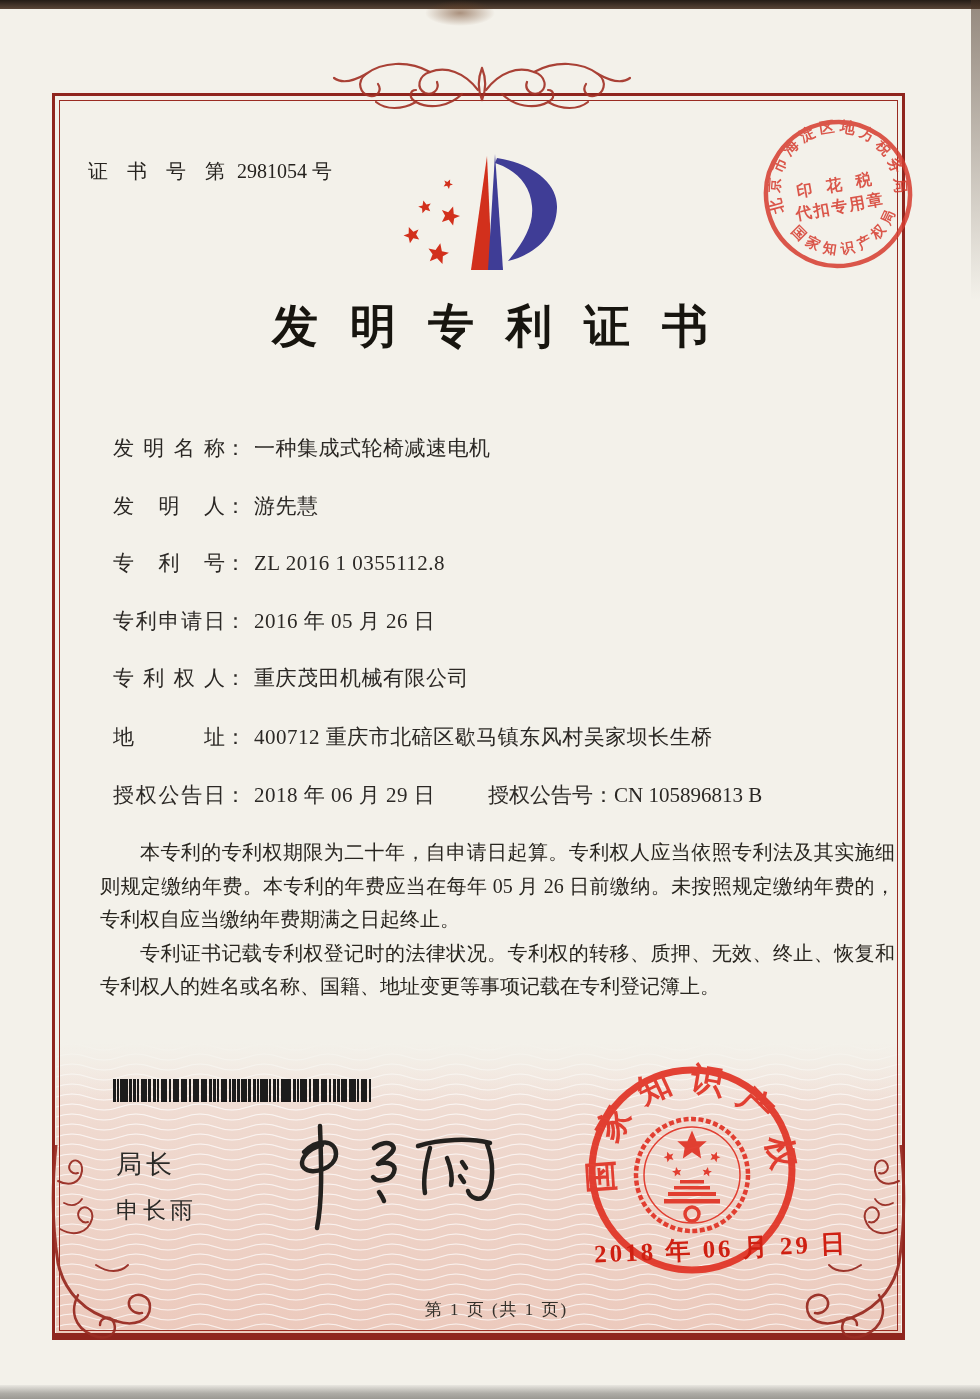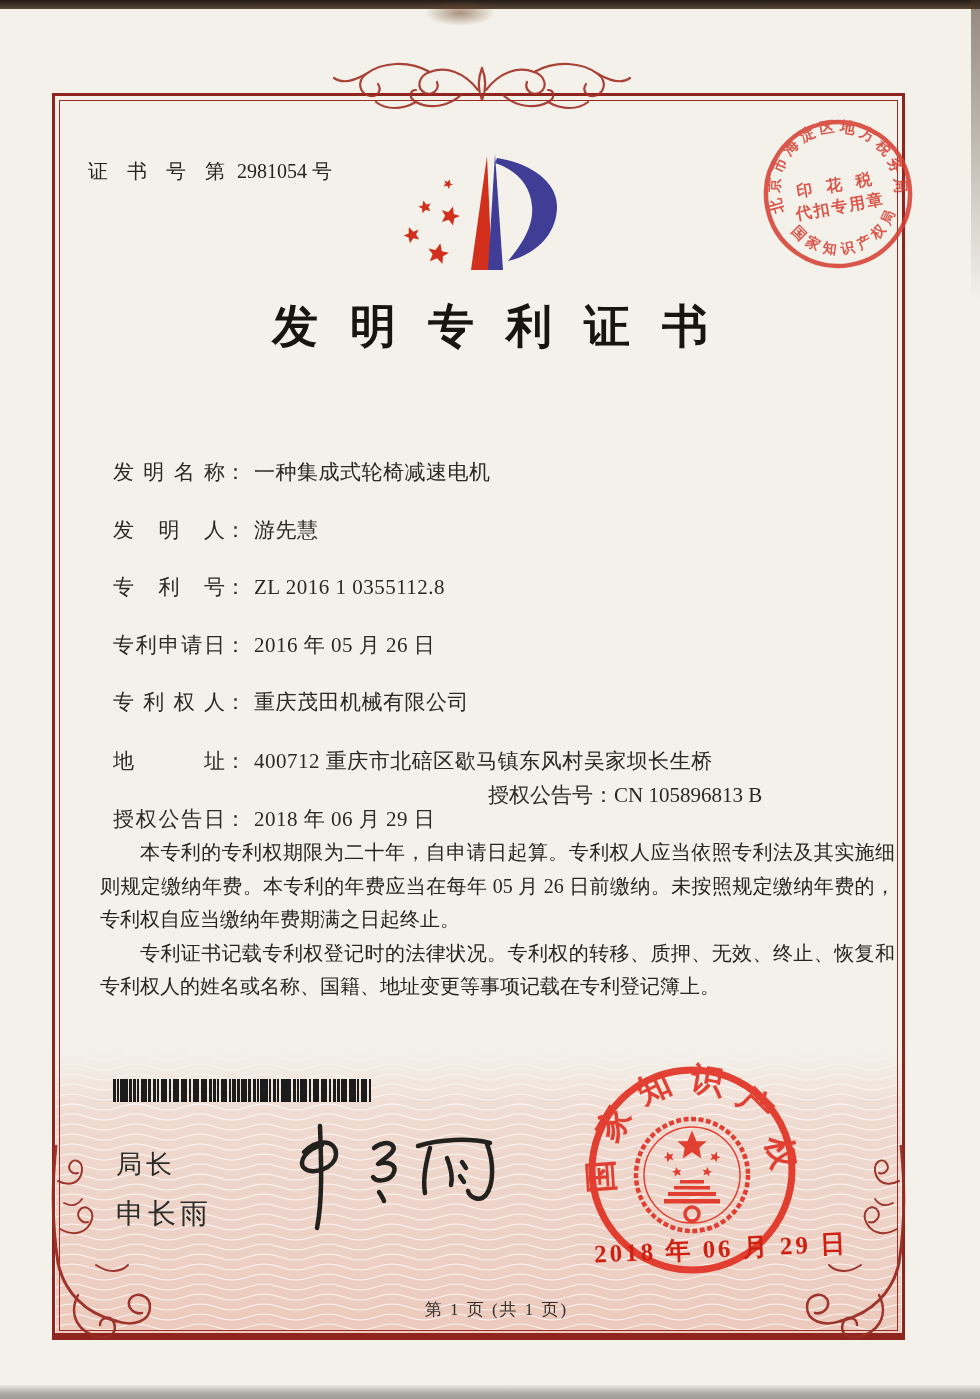--- a/index.html
+++ b/index.html
@@ -26,39 +26,39 @@
 
   .cert-no{position:absolute;left:88px;top:158px;font-size:20px;color:#26231f;
            font-weight:500;}
   .cert-no .sp{letter-spacing:7px;margin-top:32px;}
   .logo{position:absolute;left:388px;top:150px;}
   .title{position:absolute;left:0;top:296px;width:100%;text-align:center;
          font-size:46px;font-weight:600;color:#17150f;letter-spacing:32px;text-indent:32px;}
 
   .field{position:absolute;left:113px;font-size:21px;color:#2b2825;white-space:nowrap;}
   .field .lbl{display:inline-block;width:112px;text-align:justify;text-align-last:justify;
-              vertical-align:bottom;margin-top:24px;}
+              vertical-align:bottom;}
   .field .col{margin-right:8px;}
   .field .val{letter-spacing:.5px;}
   .field2{position:absolute;left:488px;font-size:21px;color:#2b2825;white-space:nowrap;}
 
   .paras{position:absolute;left:100px;top:836px;width:795px;font-size:20px;
          line-height:33.5px;color:#28251f;text-align:justify;font-weight:500;}
   .paras p{margin:0;text-indent:2em;}
 
   .barcode{position:absolute;left:113px;top:1079px;width:258px;height:23px;
     background:
      repeating-linear-gradient(90deg,#1c1c1c 0 2px,transparent 2px 4px),
      repeating-linear-gradient(90deg,#1c1c1c 0 3px,transparent 3px 10px),
      repeating-linear-gradient(90deg,#1c1c1c 0 1px,transparent 1px 7px),
      repeating-linear-gradient(90deg,transparent 0 5px,#1c1c1c 5px 6px,transparent 6px 13px);}
 
   .issuer-title{position:absolute;left:116px;top:1147px;font-size:26px;color:#2b2b28;
         font-family:"Liberation Sans","DejaVu Sans",sans-serif;letter-spacing:4px;}
-  .issuer-name{position:absolute;left:116px;top:1195px;font-size:28px;color:#2b2b28;
+  .issuer-name{position:absolute;left:116px;top:1195px;font-size:23px;color:#2b2b28;
         font-family:"Liberation Sans","DejaVu Sans",sans-serif;letter-spacing:4px;}
   .signature{position:absolute;left:258px;top:1116px;}
 
   .seal{position:absolute;left:580px;top:1058px;}
   .seal-date{position:absolute;left:594px;top:1232px;font-size:25px;color:#cf2012;
         font-weight:600;letter-spacing:3px;transform:rotate(-2.5deg);white-space:nowrap;}
   .tax-stamp{position:absolute;left:756px;top:112px;}
 
   .footer{position:absolute;left:52px;top:1298px;width:853px;text-align:center;
           font-size:17px;color:#33302a;letter-spacing:2px;padding-left:18px;}

